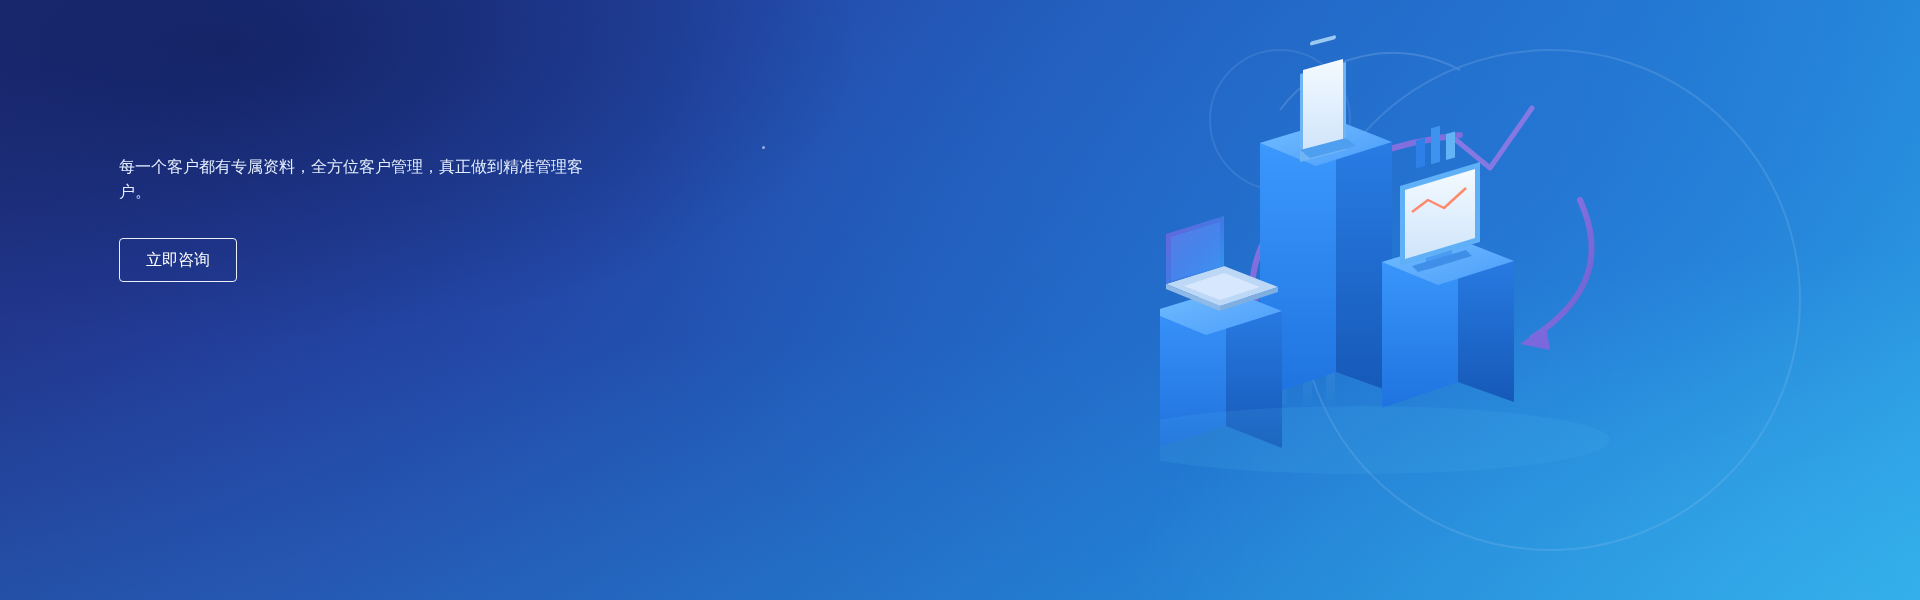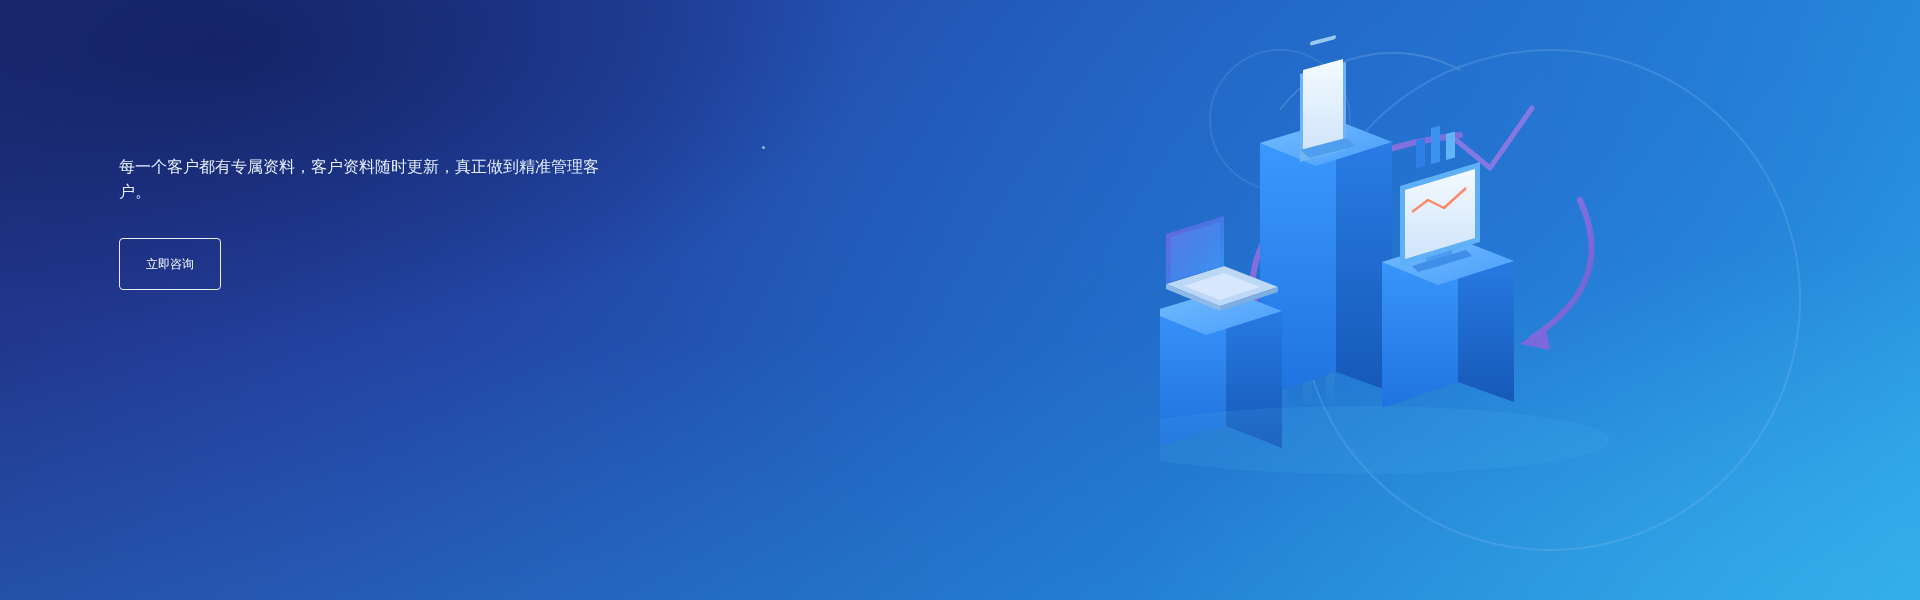--- a/index.html
+++ b/index.html
@@ -64,27 +64,27 @@
     width: 490px;
     font-size: 16px;
     line-height: 25px;
     color: #e4eeff;
     font-weight: normal;
   }
   .cta {
     display: inline-block;
     margin-top: 34px;
     padding: 0 26px;
-    height: 52px;
+    height: 44px;
     line-height: 36px;
     border: 1px solid rgba(255,255,255,0.92);
     border-radius: 4px;
     background: transparent;
     color: #ffffff;
-    font-size: 12px;
+    font-size: 16px;
     font-family: inherit;
     cursor: pointer;
     box-sizing: border-box;
   }
 
   
   .sparkle {
     position: absolute;
     left: 762px; top: 146px;
     width: 3px; height: 3px;
@@ -226,17 +226,17 @@
       <g>
         <path d="M 420 200 C 445 255, 430 300, 372 338" fill="none" stroke="url(#gArc)" stroke-width="6" stroke-linecap="round"></path>
         <path d="M 386 326 L 360 344 L 390 350 Z" fill="#7b68dd"></path>
       </g>
 
       <ellipse cx="200" cy="440" rx="250" ry="34" fill="#4fb7f0" opacity="0.14"></ellipse>
     </svg>
   </div>
 
   <div class="copy">
-    <p class="subhead">每一个客户都有专属资料，客户资料随时更新，真正做到精准管理客户。</p>
+    <p class="subhead">每一个客户都有专属资料，全方位客户管理，真正做到精准管理客户。</p>
     <button class="cta">立即咨询</button>
   </div>
 
 </div>
 
 </body></html>

